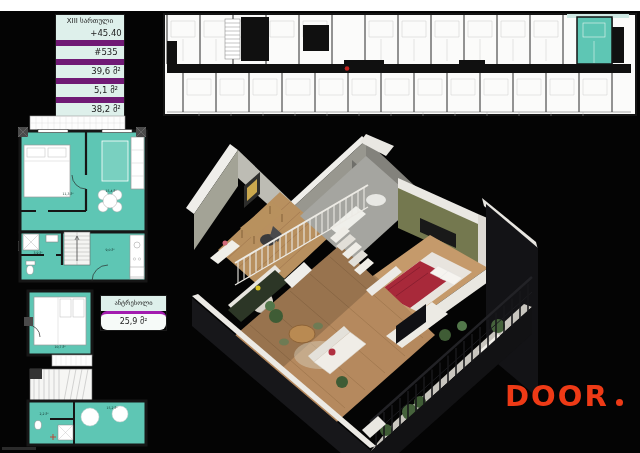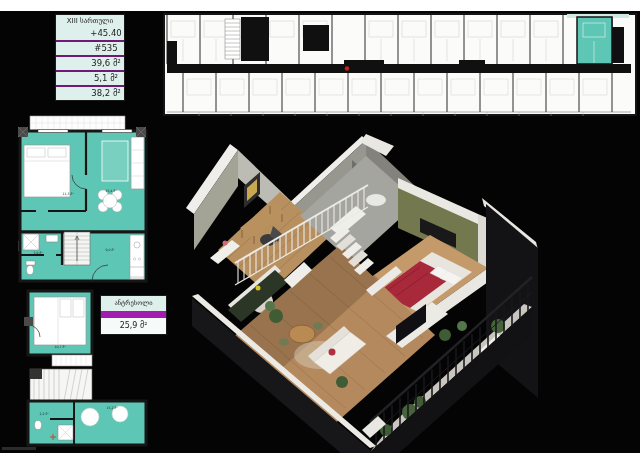--- a/index.html
+++ b/index.html
@@ -5,27 +5,27 @@
   * { margin:0; padding:0; box-sizing:border-box; }
   body { background:#ffffff; font-family:"DejaVu Sans", sans-serif; }
   .canvas { position:relative; width:640px; height:453px; background:#ffffff; overflow:hidden; }
   .black-panel { position:absolute; left:0; top:11px; width:640px; height:442px; background:#040404; }
 
   
   .info-box { position:absolute; left:55px; top:14px; width:70px; background:#def0eb;
               border:1px solid #1a1a1a; color:#1c1c1c; text-align:center; }
   .info-box .hd  { font-size:7px;  line-height:12px; letter-spacing:0; }
   .info-box .val { font-size:8.5px; line-height:13px;padding-left:32px; }
-  .info-box .sep { border-top:2px solid #701a75; }
+  .info-box .sep { border-top:6px solid #701a75; }
 
   
   .mez-box { position:absolute; left:100px; top:295px; width:67px; border:1px solid #1a1a1a;
              text-align:center; color:#1c1c1c; }
   .mez-box .ttl { background:#def0eb; font-size:6.5px; line-height:15px; }
-  .mez-box .ar  { background:#f6faf8; font-size:8px; line-height:16px; border-top:7px solid #a21caf; }
+  .mez-box .ar  { background:#f6faf8; font-size:8px; line-height:16px; border-top:3px solid #a21caf;border-radius:6px; }
 
   
   .strip  { position:absolute; left:163px; top:13px; }
   .plan1  { position:absolute; left:18px;  top:115px; }
   .plan2  { position:absolute; left:24px;  top:289px; }
   .r3d    { position:absolute; left:180px; top:130px; }
 
   .plan-label { font-size:3.2px; fill:#13352e; text-anchor:middle; }
 
   
@@ -331,16 +331,20 @@
     </g>
 
     <g>
       <polygon points="12,166 190,318 196,316 18,164" fill="#eceae5"></polygon>
       <polygon points="12,168 190,320 190,348 12,196" fill="#17171a"></polygon>
       <polygon points="182,300 198,286 206,294 190,308" fill="#e9e7e2"></polygon>
     </g>
   </svg>
 
   <div class="logo">
+    <div class="l2">
+      <span>DOOR</span>
+      <span class="dot"></span>
+    </div>
   </div>
 
   <div class="watermark"></div>
 </div>
 
 </body></html>

